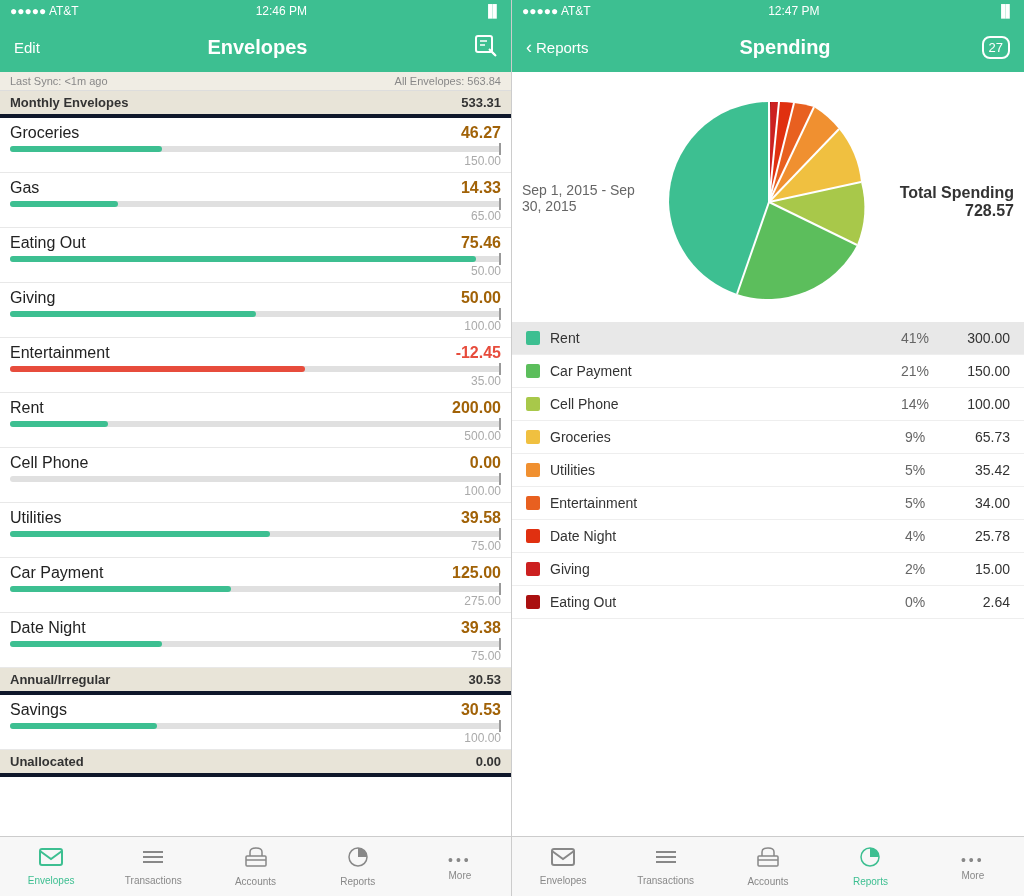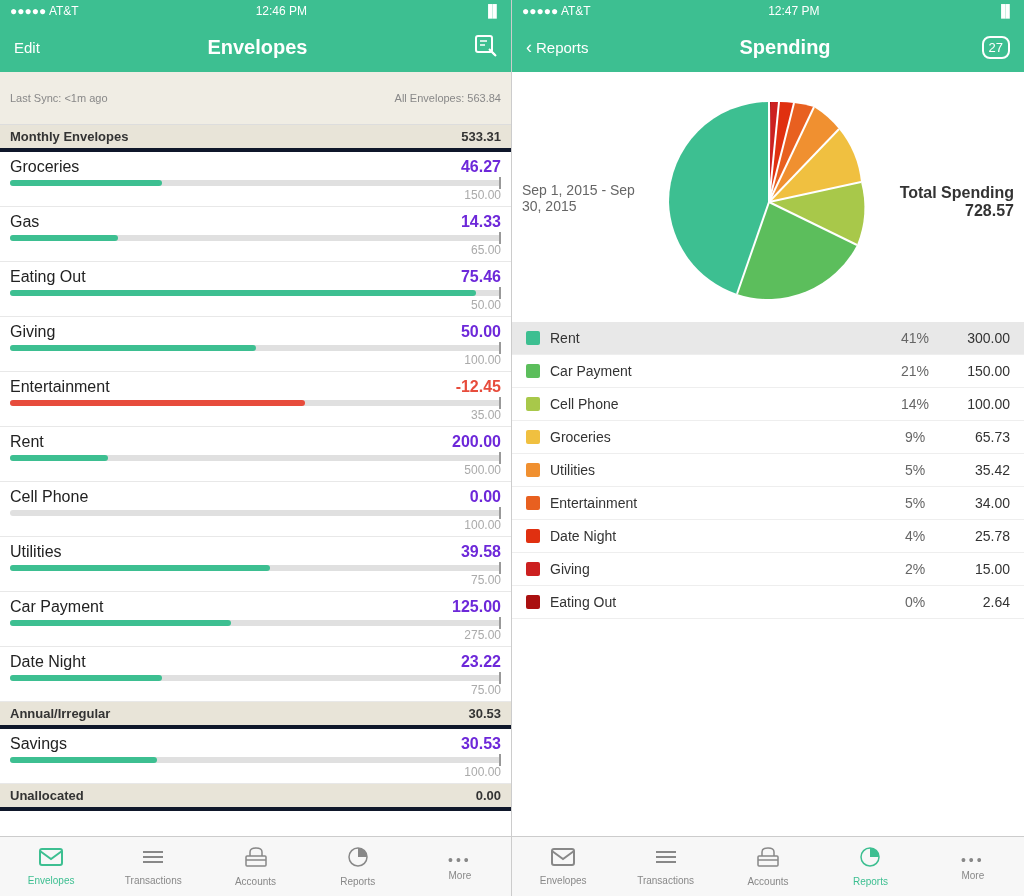--- a/index.html
+++ b/index.html
@@ -51,21 +51,21 @@
     .header-left .edit-btn, .header-left .compose-btn {
       color: white;
       font-size: 15px;
       cursor: pointer;
     }
 
     .sync-bar {
       background: #f0ede4;
       display: flex;
       justify-content: space-between;
-      padding: 20px 10px;
+      padding: 3px 10px;
       font-size: 11px;
       color: #888;
       border-bottom: 1px solid #ddd;
     }
 
     .envelope-list {
       flex: 1;
       overflow-y: auto;
       background: white;
     }
@@ -94,21 +94,21 @@
     }
 
     .envelope-item .name {
       font-size: 16px;
       color: #222;
     }
 
     .envelope-item .amount {
       font-size: 16px;
       font-weight: bold;
-      color: #6d28d9;
+      color: #a16207;
     }
 
     .envelope-item .budget {
       font-size: 12px;
       color: #aaa;
       text-align: right;
     }
 
     .progress-container {
       position: relative;
@@ -424,21 +424,21 @@
       <div class="progress-container">
         <div class="progress-bar green" style="width:45%"></div>
         <div class="progress-marker"></div>
       </div>
       <div class="budget">275.00</div>
     </div>
 
     <div class="envelope-item">
       <div class="row1">
         <span class="name">Date Night</span>
-        <span class="amount">23.22</span>
+        <span class="amount">39.38</span>
       </div>
       <div class="progress-container">
         <div class="progress-bar green" style="width:31%"></div>
         <div class="progress-marker"></div>
       </div>
       <div class="budget">75.00</div>
     </div>
 
     <div class="section-header">
       <span>Annual/Irregular</span>

